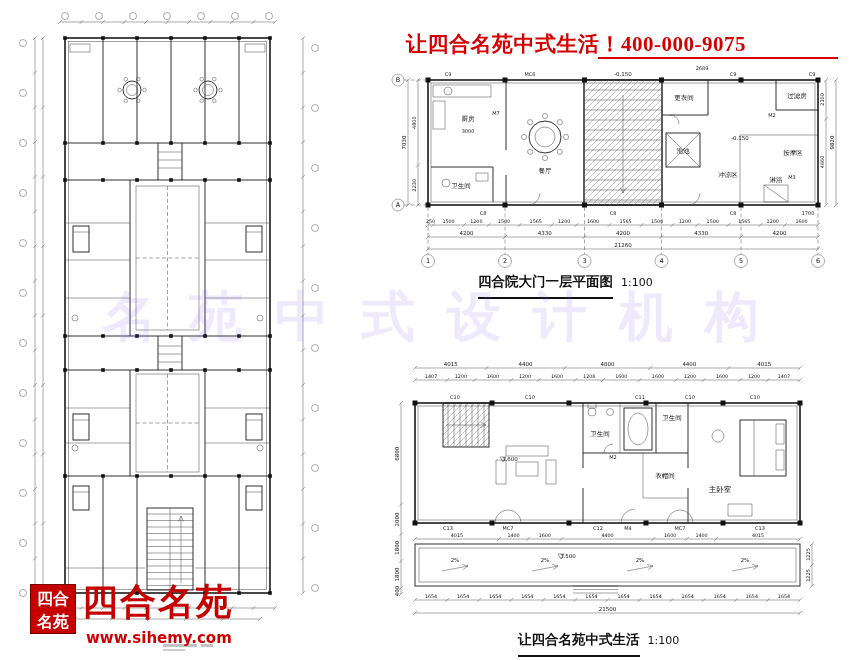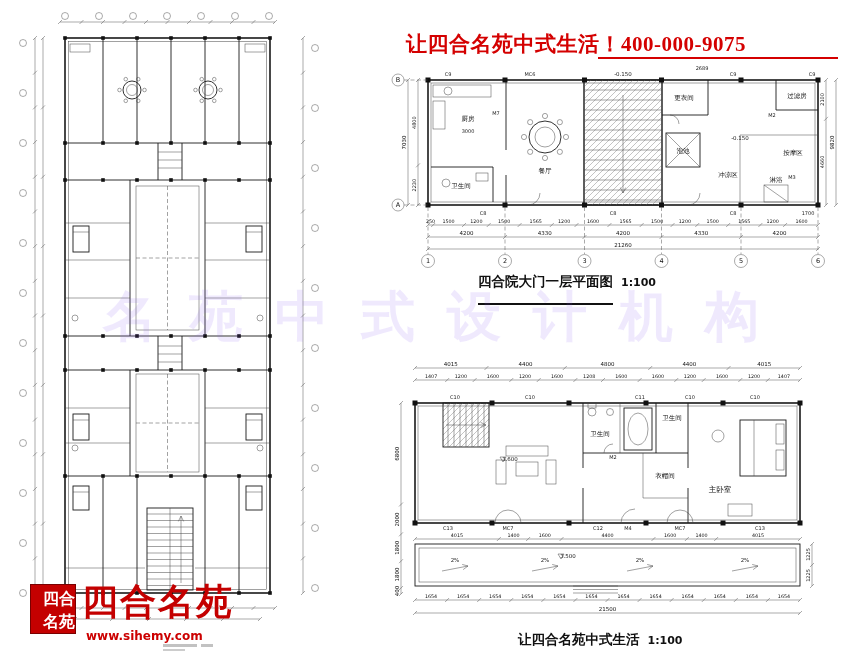--- a/index.html
+++ b/index.html
@@ -11,35 +11,35 @@
   .w0{stroke:#444;stroke-width:.5;fill:none}
   .dim{stroke:#555;stroke-width:.5;fill:none}
   .dash{stroke-dasharray:4 2.5}
   text{fill:#111}
   .room{font-size:6.5px;text-anchor:middle}
   .room7{font-size:7.5px;text-anchor:middle}
   .lbl{font-size:5px;text-anchor:middle;fill:#222}
   .lbl55{font-size:5.5px;text-anchor:middle;fill:#222}
   .col{fill:#111}
   .plan-title{position:absolute;font-size:13.5px;font-weight:bold;color:#111;white-space:nowrap}
-  .plan-title .t{border-bottom:2px solid #111;padding-bottom:14px}
-  .plan-title .s{font-size:11px;margin-left:8px;font-weight:bold}
+  .plan-title .t{border-bottom:2px solid #111;padding-bottom:8px}
+  .plan-title .s{font-size:11px;margin-left:8px;font-weight:normal}
   .slogan{position:absolute;left:406px;top:30px;width:436px;color:#d40000;
     font-family:Liberation Serif, serif;font-weight:bold;font-size:21px;
     letter-spacing:.5px;white-space:nowrap}
   .slogan-line{position:absolute;left:598px;top:57px;width:240px;height:2px;background:#d40000}
   .watermark{position:absolute;left:103px;top:281px;font-size:54px;font-weight:bold;
     color:#8b5cf6;opacity:.13;letter-spacing:32px;white-space:nowrap;pointer-events:none;z-index:5}
   .logo{position:absolute;left:30px;top:582px;z-index:6}
   .seal{position:absolute;left:0;top:2px;width:46px;height:50px;background:#c40000;
-    color:#fff;font-weight:bold;font-size:16px;line-height:23px;text-align:right;
+    color:#fff;font-weight:bold;font-size:16px;line-height:23px;text-align:center;
     border:1px solid #7a0000;padding-top:2px}
   .brand{position:absolute;left:52px;top:-4px;color:#c40000;font-family:"DejaVu Serif",serif;
     font-weight:bold;font-size:36px;letter-spacing:2px;white-space:nowrap}
-  .siteurl{position:absolute;left:56px;top:47px;color:#cc0000;font-weight:bold;font-size:12px;white-space:nowrap}
+  .siteurl{position:absolute;left:56px;top:47px;color:#cc0000;font-weight:bold;font-size:15px;white-space:nowrap}
 </style>
 </head>
 <body>
 
 <svg style="left:15px;top:8px" width="310" height="645" viewBox="0 0 310 645">
   <g>
     <rect x="50" y="30" width="205" height="555" class="w2"></rect>
     <rect x="53.5" y="33.5" width="198" height="548" class="w0"></rect>
 
     <line x1="50" y1="135" x2="255" y2="135" class="w1"></line>

